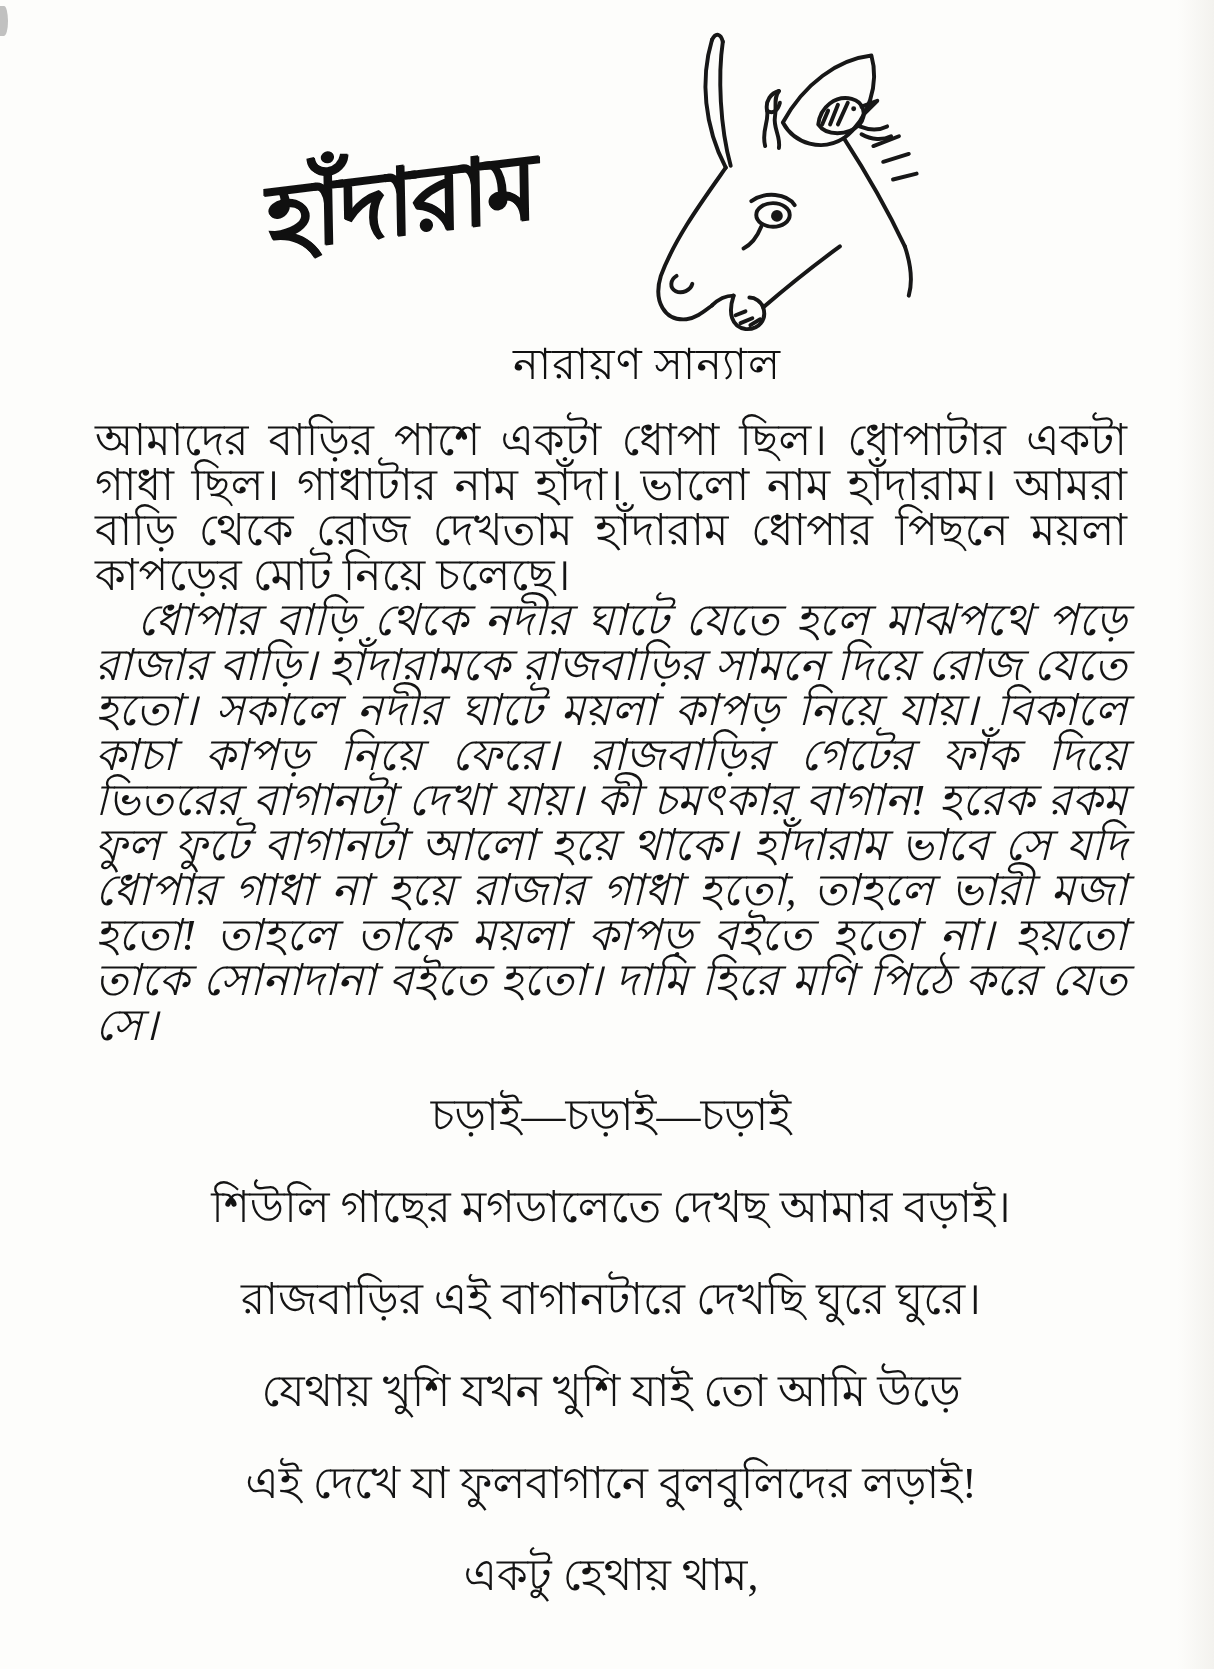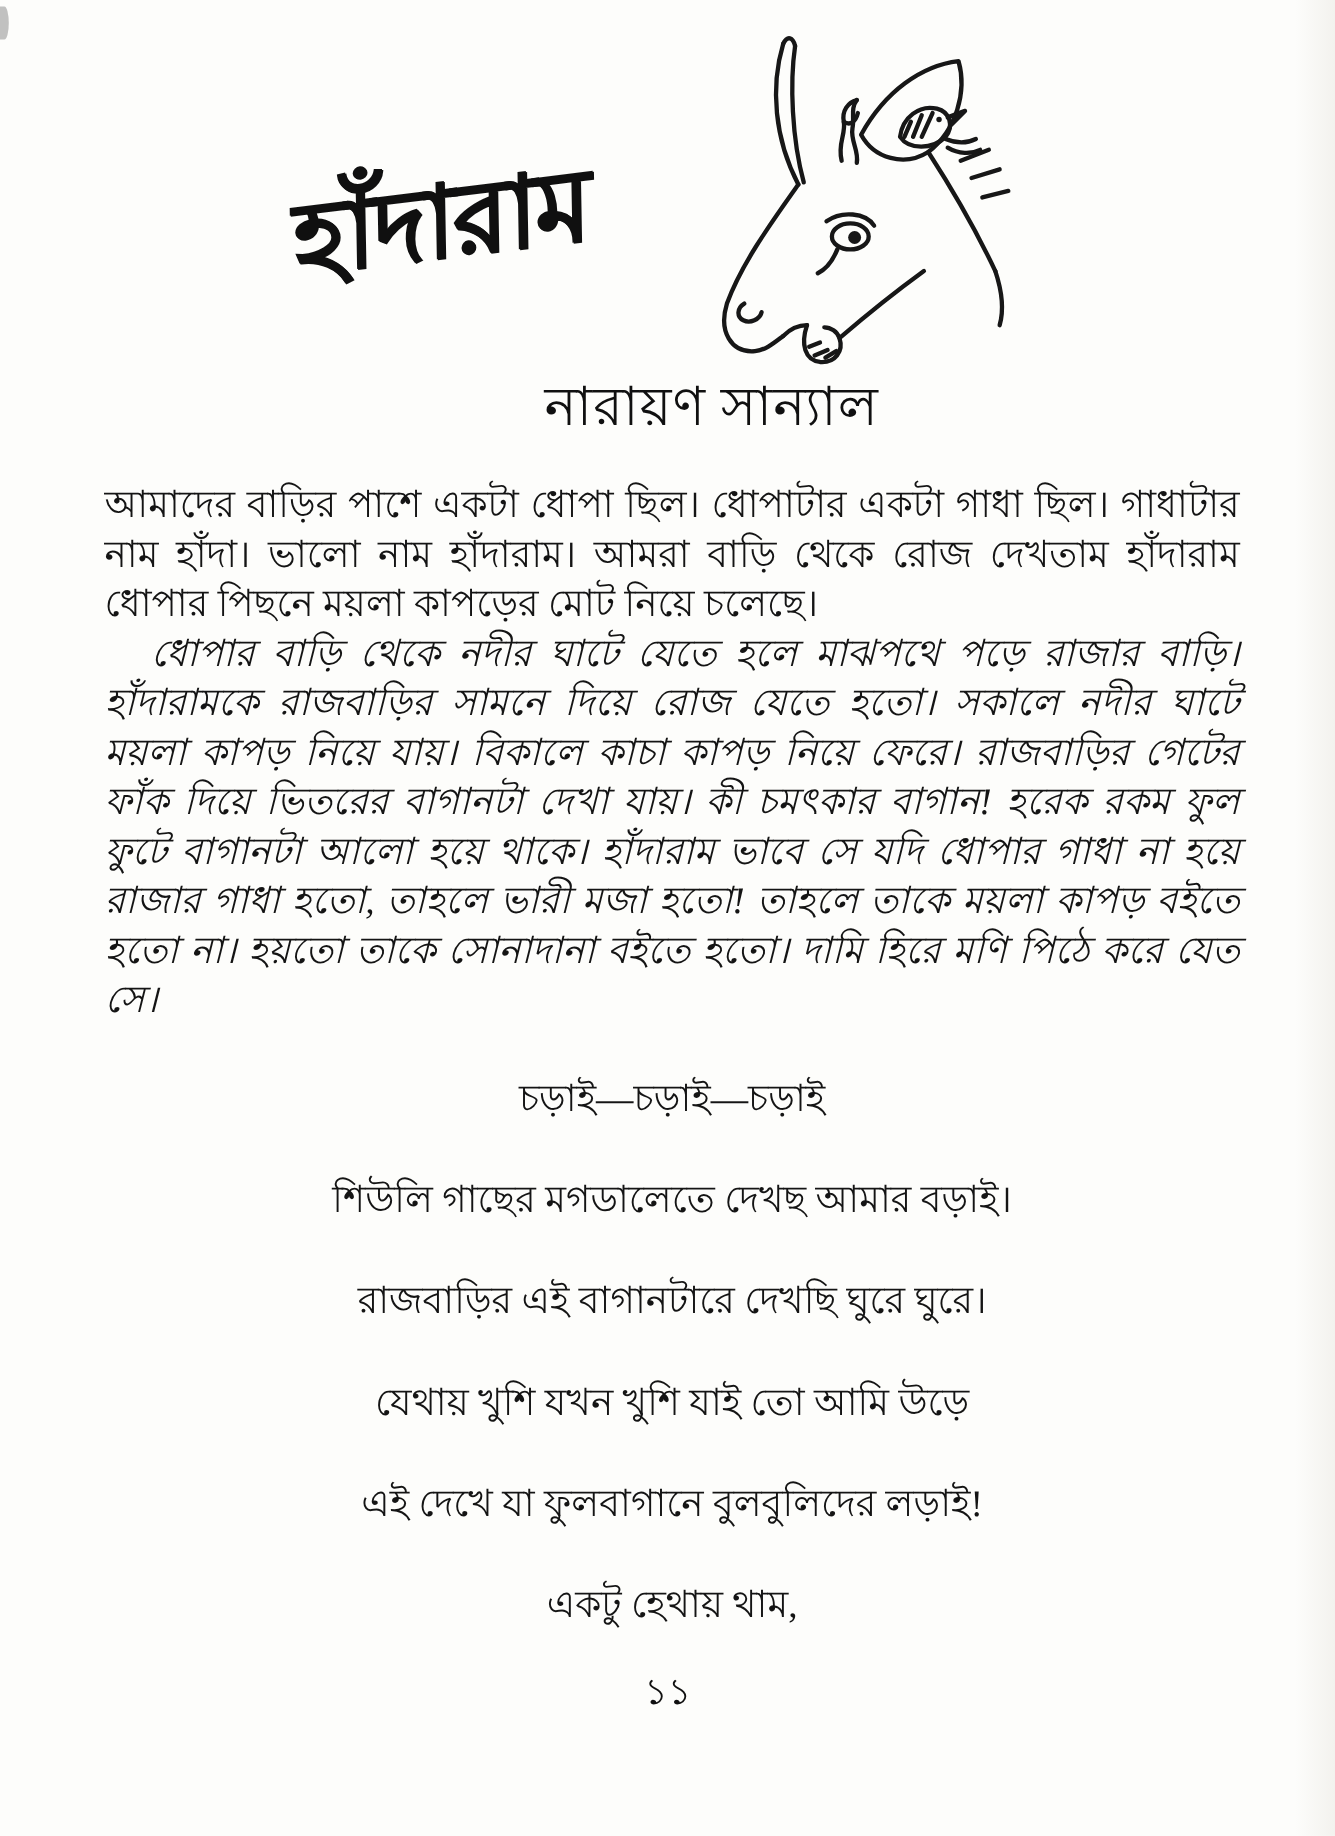--- a/index.html
+++ b/index.html
@@ -31,26 +31,26 @@
     white-space:nowrap;
   }
   
   .donkey-wrap {
     position:absolute; left:618px; top:28px; width:310px; height:305px;
   }
   .author {
     position:absolute; left:0; right:0; top:332px;
     padding-left:80px;
     text-align:center;
-    font-size:49px; letter-spacing:1px;
+    font-size:43px; letter-spacing:1px;
     color:#101010;
   }
   .body-text {
-    position:absolute; left:95px; top:437px; width:1032px;
-    font-size:34px; line-height:45px;
+    position:absolute; left:95px; top:418px; width:1032px;
+    font-size:44px; line-height:45px;
     text-align:justify;
   }
   .para { margin:0; }
   .para.indent { text-indent:42px;font-style:italic; }
   .poem { margin-top:14px; text-align:center; line-height:48px; }
   .poem-line { white-space:nowrap;margin-top:44px; }
   .page-number {
     position:absolute; left:0; right:0; top:1512px;
     text-align:center; font-size:33px; color:#101010;
   }
@@ -118,15 +118,14 @@
     <div class="poem">
       <div class="poem-line">চড়াই—চড়াই—চড়াই</div>
       <div class="poem-line">শিউলি গাছের মগডালেতে দেখছ আমার বড়াই।</div>
       <div class="poem-line">রাজবাড়ির এই বাগানটারে দেখছি ঘুরে ঘুরে।</div>
       <div class="poem-line">যেথায় খুশি যখন খুশি যাই তো আমি উড়ে</div>
       <div class="poem-line">এই দেখে যা ফুলবাগানে বুলবুলিদের লড়াই!</div>
       <div class="poem-line">একটু হেথায় থাম,</div>
     </div>
   </div>
 
-  <div class="page-number">১১</div>
 
 </div>
 
 </body></html>

